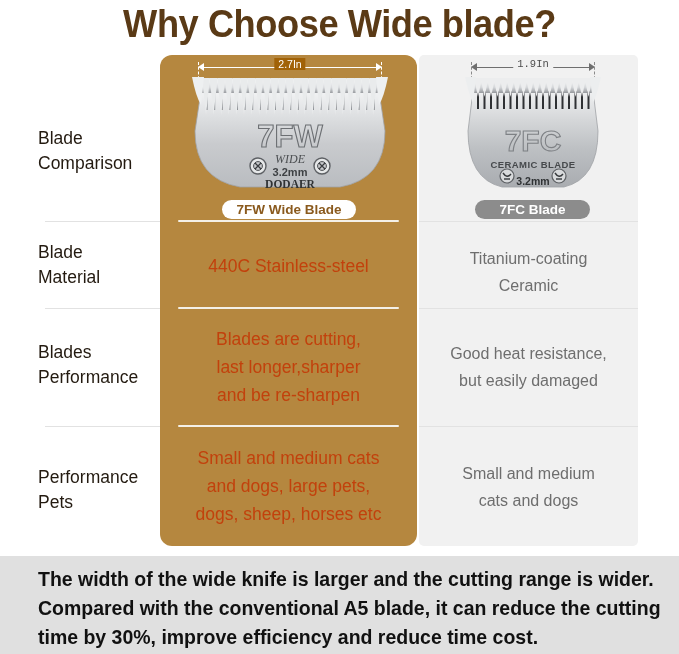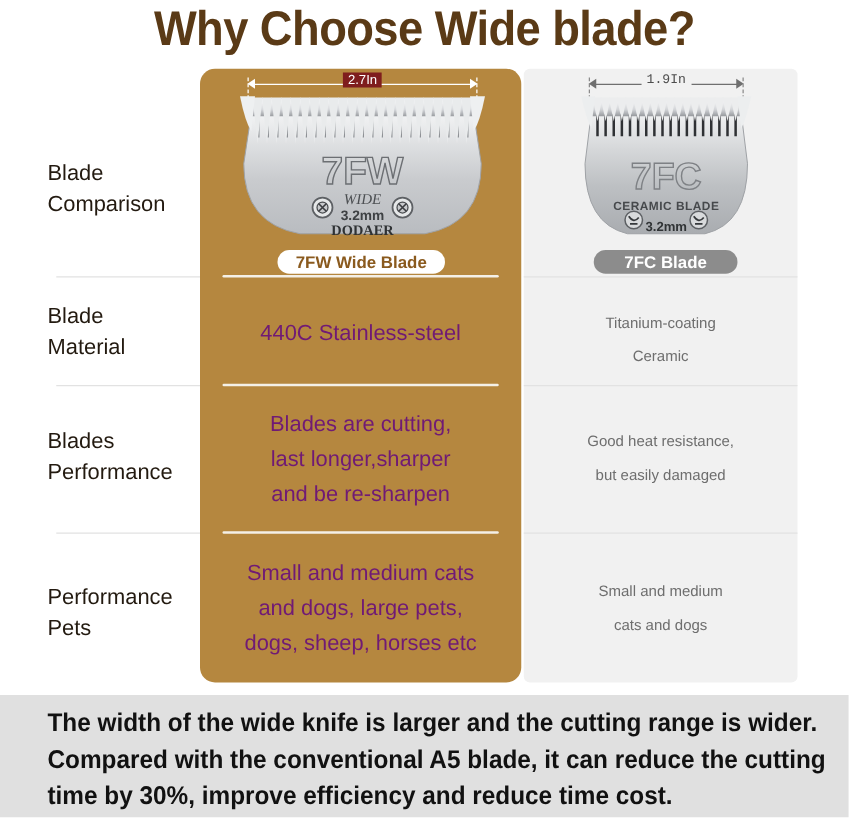--- a/index.html
+++ b/index.html
@@ -49,41 +49,41 @@
     position:absolute;left:38px;width:120px;
     color:#231a10;
     font-size:17.5px;
     line-height:25px;
     font-weight:normal;
   }
 
   
   .cell-brown{
     position:absolute;left:166px;width:245px;
-    text-align:center;color:#701a75;
+    text-align:center;color:#c2410c;
     font-size:17.5px;line-height:28px;
   }
   .cell-gray{
     position:absolute;left:419px;width:219px;
     text-align:center;color:#6e6e6e;
-    font-size:12px;line-height:27px;
+    font-size:16px;line-height:27px;
   }
 
   
   .blade-wrap{position:absolute;}
   .dim-row{position:relative;height:15px;}
   .dim-line{position:absolute;top:7px;height:1px;background:#ffffff;}
   .dim-line.dark{background:#6f6f6f;}
   .dim-arrow{
     position:absolute;top:3px;width:0;height:0;
     border-top:4px solid transparent;border-bottom:4px solid transparent;
   }
   .dim-label{
     position:absolute;top:-2px;left:50%;transform:translateX(-50%);
-    font-size:10.5px;color:#ffffff;background:#7f1d1d;padding:0 4px;
+    font-size:10.5px;color:#ffffff;background:#a16207;padding:0 4px;
     white-space:nowrap;
   }
   .dim-label.dark{color:#4d4d4d;background:#f1f1f1;font-family:Liberation Mono, monospace;}
   .guide{position:absolute;width:0;border-left:1px dashed #ffffff;}
   .guide.dark{border-left:1px dashed #8a8a8a;}
 
   .blade-body{position:absolute;}
 
   .badge{
     position:absolute;

